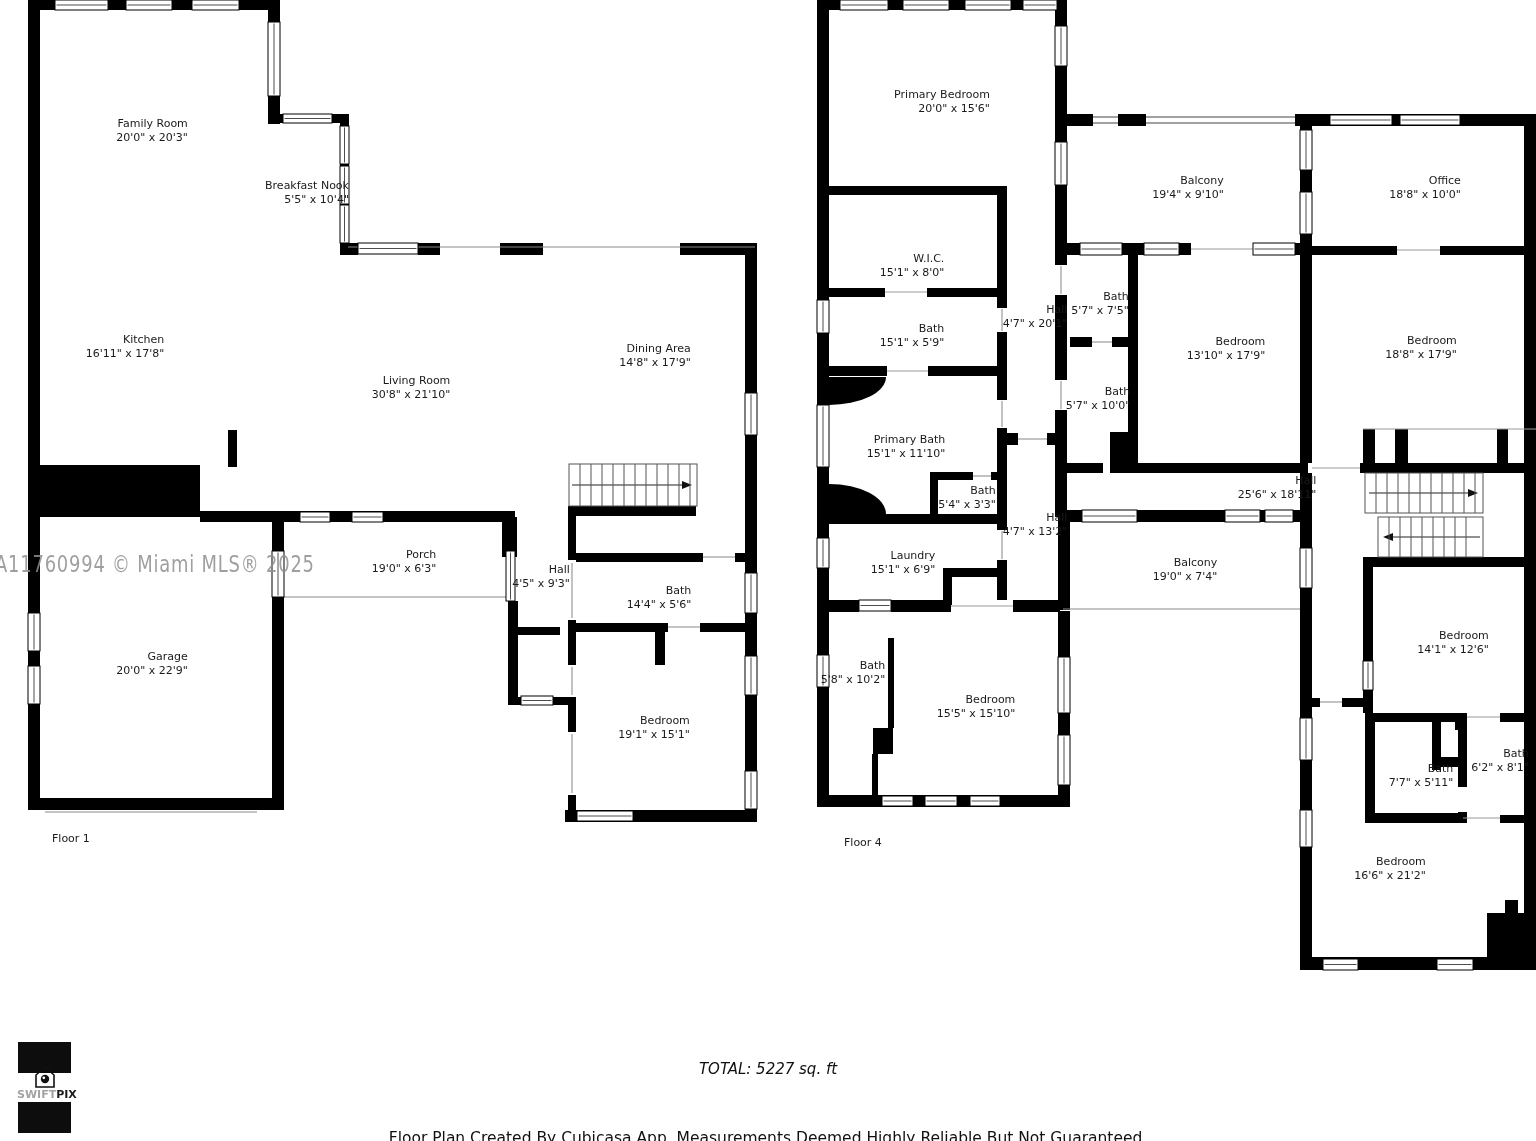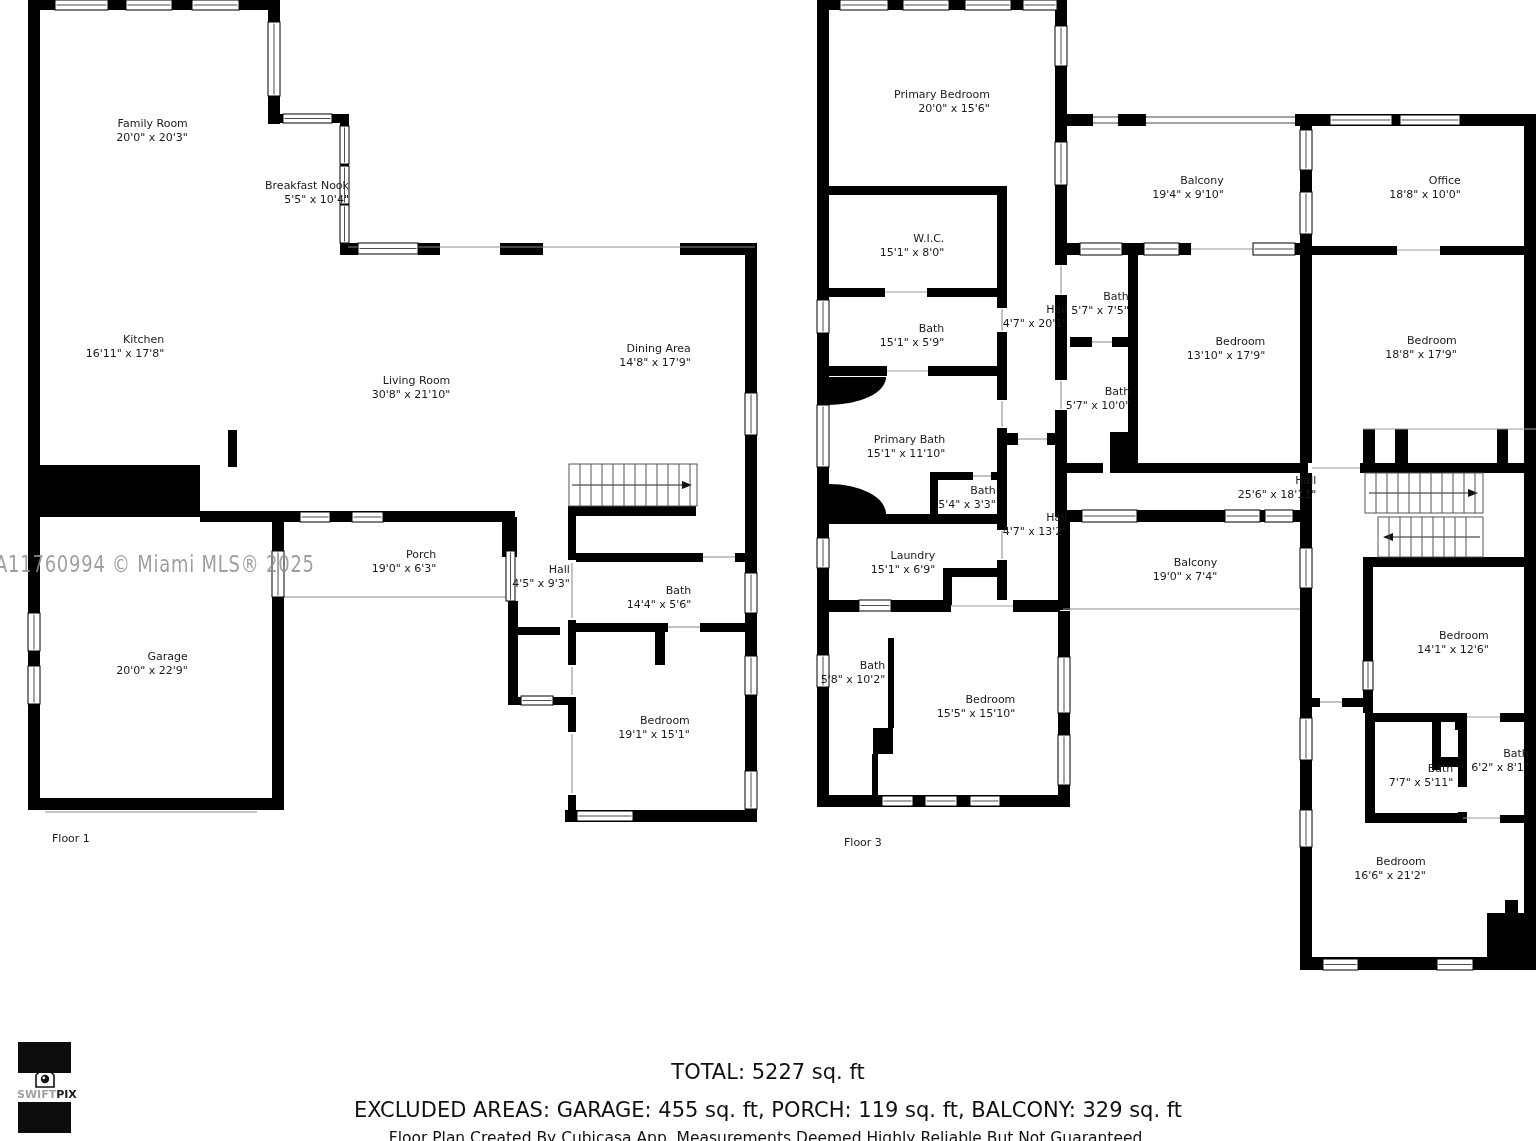--- a/index.html
+++ b/index.html
@@ -16,21 +16,21 @@
   .stairs line.mid{stroke:#222;stroke-width:1;}
   .stairs polygon{fill:#111;}
   .rails line{stroke:#444;stroke-width:1;}
   .arcs path{fill:#000;}
   .rl{position:absolute;transform:translate(-50%,-50%);text-align:right;white-space:nowrap;
       font-size:11px;line-height:14px;color:#1a1a1a;}
   .fl{position:absolute;font-size:11px;color:#1a1a1a;white-space:nowrap;margin-left:24px;}
   .wm{position:absolute;left:-5px;top:551px;font-size:23px;line-height:26px;color:#8f8f8f;
       opacity:.85;white-space:nowrap;letter-spacing:1px;transform:scaleX(.78);transform-origin:left center;}
   .fline{position:absolute;left:0;width:100%;text-align:center;color:#101010;white-space:nowrap;}
-  .f17{font-size:21px;}
+  .f17{font-size:15px;font-style:italic;}
   .f15{font-size:15.5px;}
   .logo-box{position:absolute;left:18px;width:53px;height:31px;background:#0d0d0d;}
   .logo-text{position:absolute;left:17px;top:1088px;width:56px;text-align:center;
              font-size:11px;font-weight:bold;letter-spacing:0;white-space:nowrap;}
   .logo-text .lt-light{color:#a3a3a3;}
   .logo-text .lt-dark{color:#1a1a1a;}
   .house-svg{position:absolute;left:33px;top:1066px;}
 </style>
 </head>
 <body>
@@ -370,51 +370,50 @@
   <div class="rl" style="left:411px;top:388px"><span>Living Room</span><br><span>30'8" x 21'10"</span></div>
   <div class="rl" style="left:655px;top:356px"><span>Dining Area</span><br><span>14'8" x 17'9"</span></div>
   <div class="rl" style="left:404px;top:562px"><span>Porch</span><br><span>19'0" x 6'3"</span></div>
   <div class="rl" style="left:541px;top:577px"><span>Hall</span><br><span>4'5" x 9'3"</span></div>
   <div class="rl" style="left:659px;top:598px"><span>Bath</span><br><span>14'4" x 5'6"</span></div>
   <div class="rl" style="left:654px;top:728px"><span>Bedroom</span><br><span>19'1" x 15'1"</span></div>
   <div class="rl" style="left:152px;top:664px"><span>Garage</span><br><span>20'0" x 22'9"</span></div>
   <div class="fl" style="left:28px;top:832px">Floor 1</div>
 
   <div class="rl" style="left:942px;top:102px"><span>Primary Bedroom</span><br><span>20'0" x 15'6"</span></div>
-  <div class="rl" style="left:912px;top:246px"><span>W.I.C.</span><br><span>15'1" x 8'0"</span></div>
+  <div class="rl" style="left:912px;top:266px"><span>W.I.C.</span><br><span>15'1" x 8'0"</span></div>
   <div class="rl" style="left:912px;top:336px"><span>Bath</span><br><span>15'1" x 5'9"</span></div>
   <div class="rl" style="left:906px;top:447px"><span>Primary Bath</span><br><span>15'1" x 11'10"</span></div>
   <div class="rl" style="left:967px;top:498px"><span>Bath</span><br><span>5'4" x 3'3"</span></div>
   <div class="rl" style="left:1035px;top:317px"><span>Hall</span><br><span>4'7" x 20'1"</span></div>
   <div class="rl" style="left:1035px;top:525px"><span>Hall</span><br><span>4'7" x 13'2"</span></div>
   <div class="rl" style="left:903px;top:563px"><span>Laundry</span><br><span>15'1" x 6'9"</span></div>
   <div class="rl" style="left:853px;top:673px"><span>Bath</span><br><span>5'8" x 10'2"</span></div>
   <div class="rl" style="left:976px;top:707px"><span>Bedroom</span><br><span>15'5" x 15'10"</span></div>
   <div class="rl" style="left:1188px;top:188px"><span>Balcony</span><br><span>19'4" x 9'10"</span></div>
   <div class="rl" style="left:1425px;top:188px"><span>Office</span><br><span>18'8" x 10'0"</span></div>
   <div class="rl" style="left:1100px;top:304px"><span>Bath</span><br><span>5'7" x 7'5"</span></div>
   <div class="rl" style="left:1098px;top:399px"><span>Bath</span><br><span>5'7" x 10'0"</span></div>
   <div class="rl" style="left:1226px;top:349px"><span>Bedroom</span><br><span>13'10" x 17'9"</span></div>
   <div class="rl" style="left:1421px;top:348px"><span>Bedroom</span><br><span>18'8" x 17'9"</span></div>
   <div class="rl" style="left:1277px;top:488px"><span>Hall</span><br><span>25'6" x 18'11"</span></div>
   <div class="rl" style="left:1185px;top:570px"><span>Balcony</span><br><span>19'0" x 7'4"</span></div>
   <div class="rl" style="left:1453px;top:643px"><span>Bedroom</span><br><span>14'1" x 12'6"</span></div>
   <div class="rl" style="left:1421px;top:776px"><span>Bath</span><br><span>7'7" x 5'11"</span></div>
   <div class="rl" style="left:1500px;top:761px"><span>Bath</span><br><span>6'2" x 8'1"</span></div>
   <div class="rl" style="left:1390px;top:869px"><span>Bedroom</span><br><span>16'6" x 21'2"</span></div>
-  <div class="fl" style="left:820px;top:836px">Floor 3</div>
+  <div class="fl" style="left:820px;top:836px">Floor 4</div>
 
   <div class="wm">A11760994 © Miami MLS® 2025</div>
 
   <div class="logo-box" style="top:1042px"></div>
   <svg class="house-svg" width="24" height="22" viewBox="0 0 24 22" xmlns="http://www.w3.org/2000/svg">
     <path d="M12 1 L3 9 L3 21 L21 21 L21 9 L17 5.4 L17 2 L14.4 2 L14.4 3.1 Z" fill="none" stroke="#111" stroke-width="1.6"></path>
     <circle cx="12" cy="13" r="4.2" fill="#111"></circle>
     <circle cx="10.8" cy="11.8" r="1.4" fill="#fff"></circle>
   </svg>
   <div class="logo-text"><span class="lt-light">SWIFT</span><span class="lt-dark">PIX</span></div>
   <div class="logo-box" style="top:1102px"></div>
 
   <div class="fline f17" style="top:1060px">TOTAL: 5227 sq. ft</div>
-  <div class="fline f17" style="top:1098px">EXCLUDED AREAS: GARAGE: 455 sq. ft, PORCH: 119 sq. ft, BALCONY: 329 sq. ft</div>
   <div class="fline f15" style="top:1129px">Floor Plan Created By Cubicasa App. Measurements Deemed Highly Reliable But Not Guaranteed.</div>
 
 </div>
 
 </body></html>

